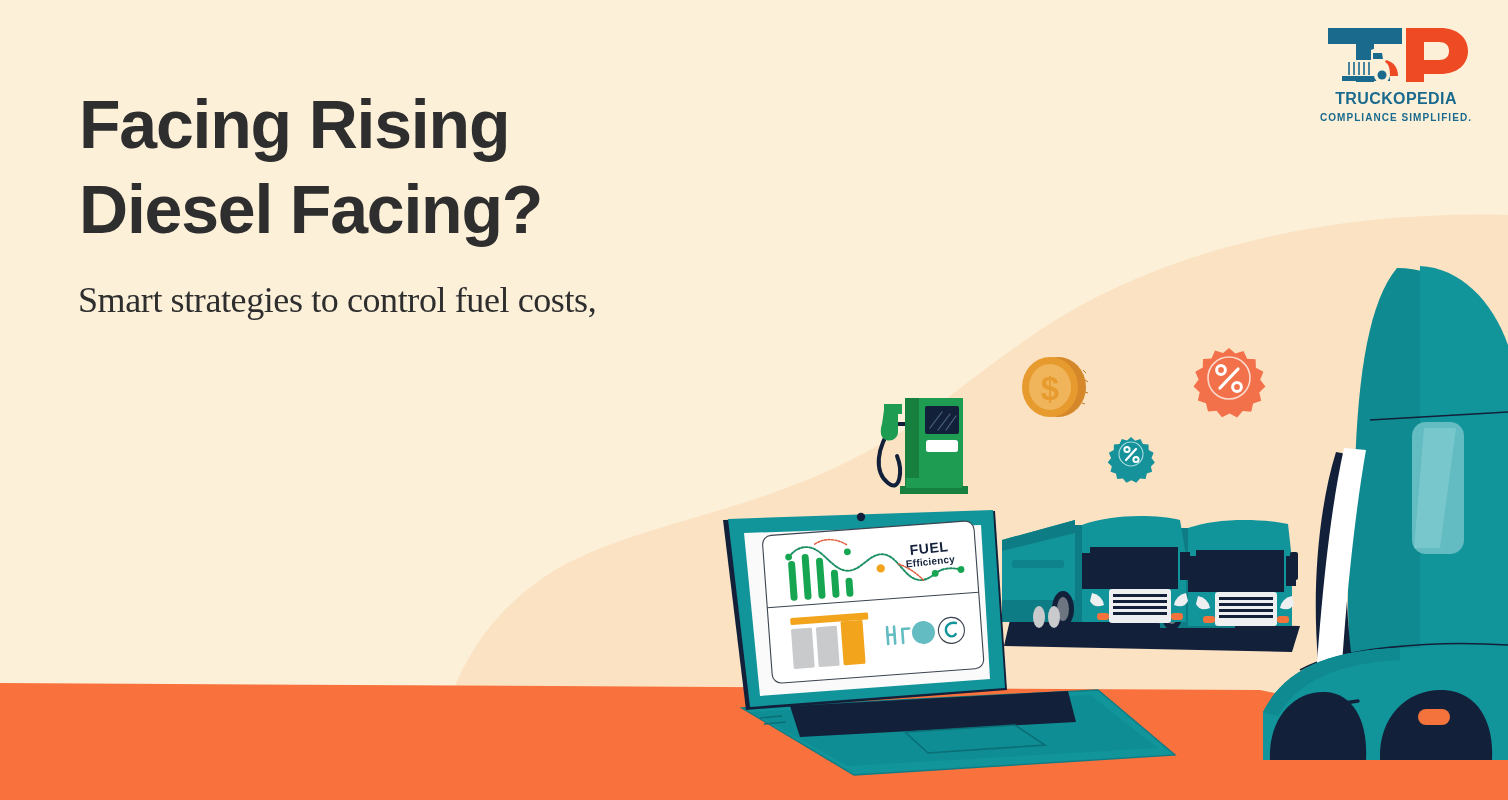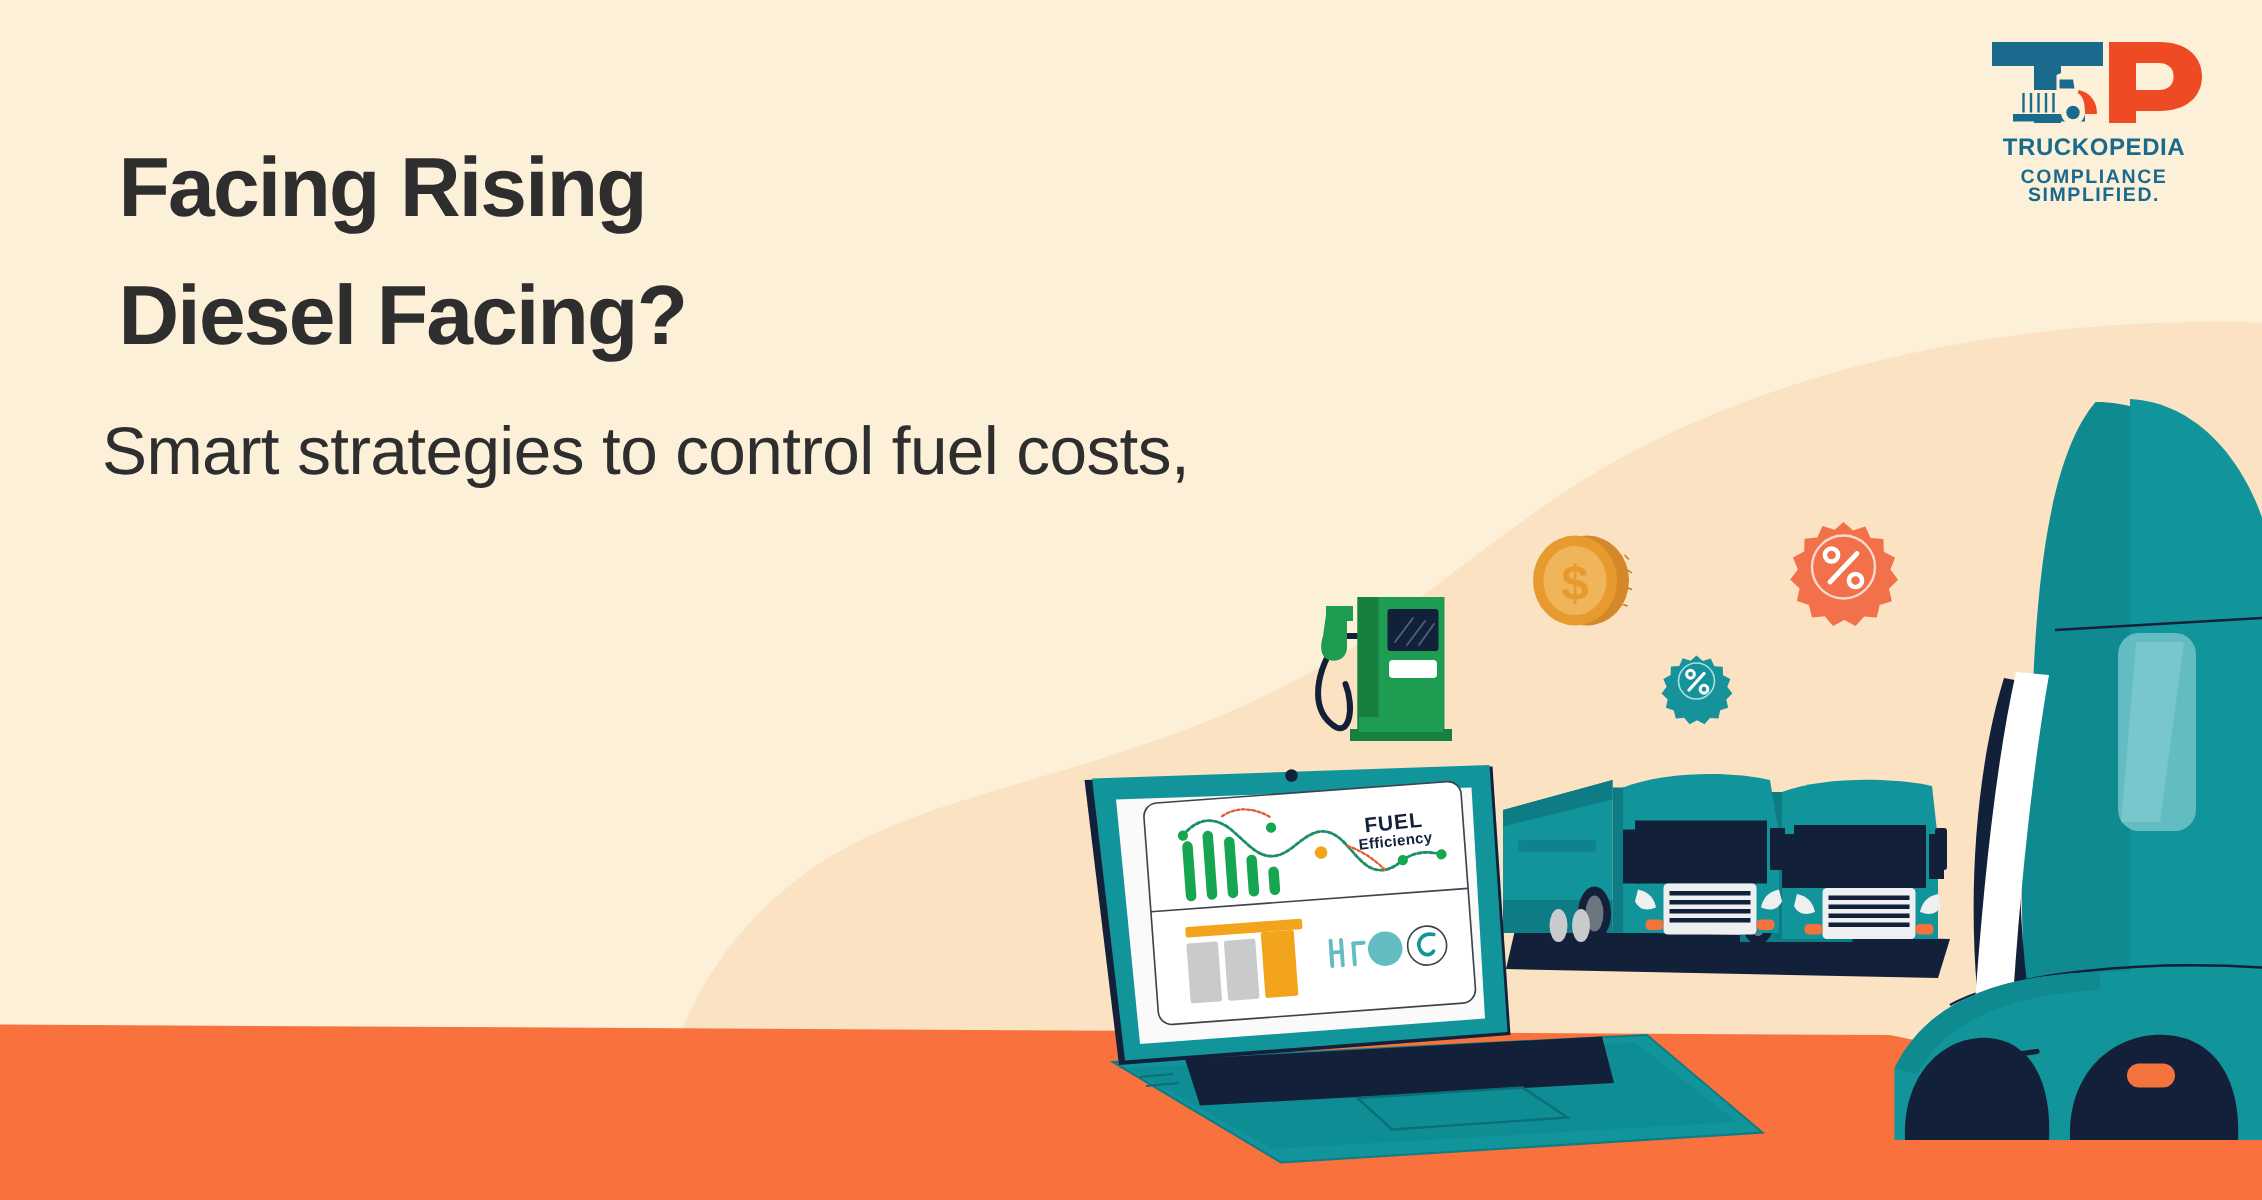--- a/index.html
+++ b/index.html
@@ -15,39 +15,40 @@
     overflow:hidden;
   }
   .layer { position:absolute; top:0; left:0; width:1508px; height:800px; }
   svg.layer { display:block; }
 
   
   #headline {
     position:absolute;
     left:79px; top:82px;
     width:700px;
-    font-size:56px;
+    font-size:68px;
     font-weight:bold;
     line-height:85px;
     letter-spacing:-1.2px;
     color:#2E2E2E;
     z-index:40;
   }
   #headline .hl-line { display:block; white-space:nowrap; }
 
   #subhead {
     position:absolute;
-    left:68px; top:278px;
+    left:78px; top:278px;
     width:880px;
-    font-size:45px;
+    font-size:36px;
     font-weight:normal;
     line-height:45px;
     letter-spacing:-0.4px;
     color:#2E2E2E;
     z-index:40;
+    font-family:Liberation Serif, serif;
   }
   #subhead .sub-line { display:block; white-space:nowrap; }
 
   
   #logo {
     position:absolute;
     right:32px; top:24px;
     width:160px;
     text-align:center;
     z-index:50;
@@ -56,21 +57,21 @@
   #logo-word {
     display:block;
     font-size:16px;
     font-weight:bold;
     letter-spacing:0.4px;
     color:#1A6A8E;
     line-height:26px;
   }
   #logo-tag {
     display:block;
-    font-size:13px;
+    font-size:10px;
     font-weight:bold;
     letter-spacing:1.05px;
     color:#1A6A8E;
     line-height:12px;
   }
 
   
   #screen-label {
     position:absolute;
     left:905px; top:540px;

